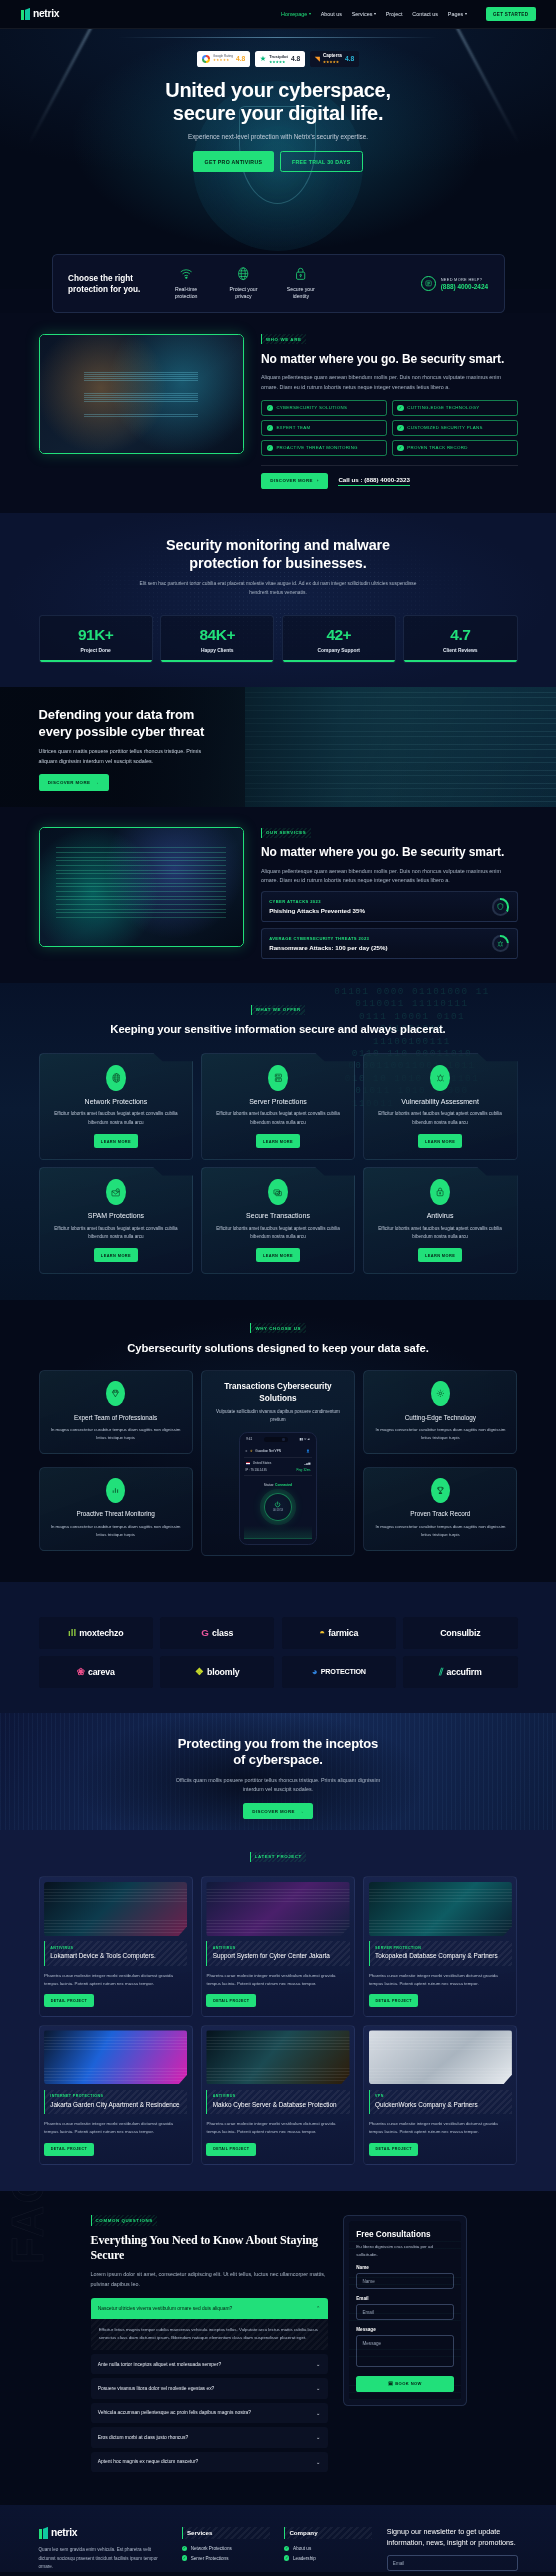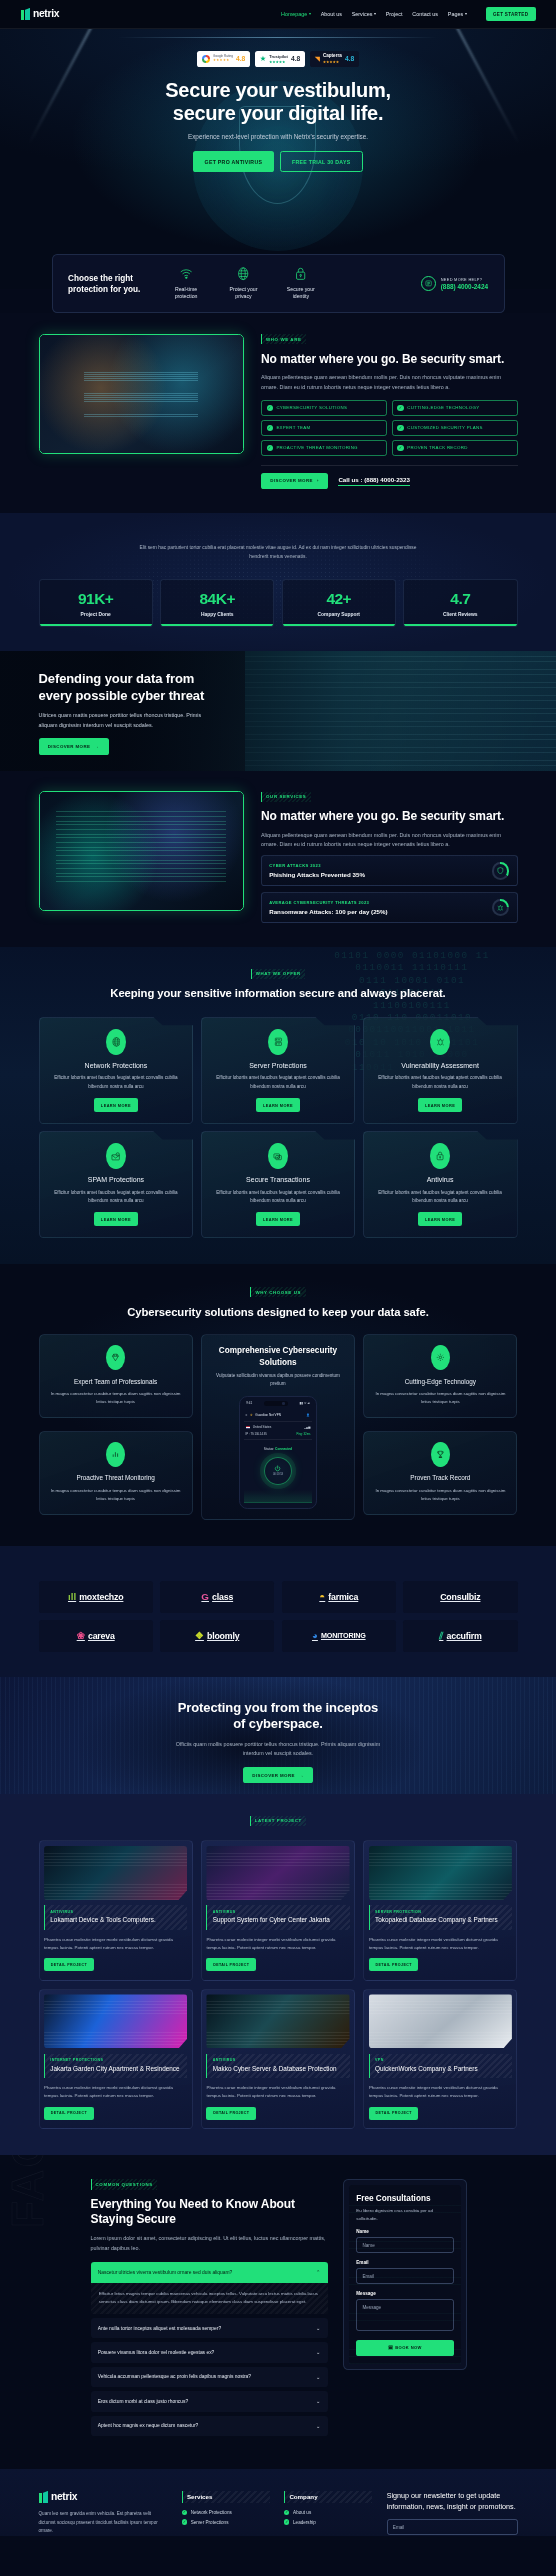--- a/index.html
+++ b/index.html
@@ -227,21 +227,21 @@
   .ptimer{ font-size:2.6px; color:#9fb0c4; margin-top:1px;}
   .pwave{ height:13.4px; margin-top:5.2px;
      background:linear-gradient(180deg,transparent,rgba(33,224,122,.14));
      border-bottom:0.5px solid rgba(33,224,122,.3);}
 
   
   .brands{ background:#0b1430; padding:21.6px 0 25px; text-align:center;}
   .brands h2{ font-size:9.8px; line-height:1.4; }
   .bgrid{ display:grid; grid-template-columns:repeat(4,1fr); gap:7.2px; margin-top:13.4px;}
   .bcell{ background:rgba(8,14,34,.6); border-radius:2.6px; height:32px;
-     display:flex;align-items:center;justify-content:center; gap:3.1px;text-decoration:underline;}
+     display:flex;align-items:center;justify-content:center; gap:3.1px;}
   .bname{ font-size:8.8px; font-weight:700; color:#fff; letter-spacing:-0.2px;}
 
   
   .protect{ height:117px; position:relative; overflow:hidden; text-align:center;
      background:linear-gradient(120deg,#0c1638 0%,#152a58 45%,#0d1c3e 100%);}
   .protect:before{ content:""; position:absolute; inset:0;
      background:radial-gradient(ellipse 45% 90% at 45% 60%, rgba(5,10,25,.88), transparent 70%),
        repeating-linear-gradient(90deg, rgba(120,190,255,.05) 0 1px, transparent 1px 4.6px);}
   .protect .inner{ position:relative; z-index:3; padding-top:23px;}
   .protect h2{ font-size:13px; line-height:1.26; max-width:216px; margin:0 auto;}
@@ -272,21 +272,21 @@
   .btn-detail{ margin-top:6.7px; background:#21e07a;color:#042014;font-size:3.6px;font-weight:700;
      letter-spacing:0.4px;padding:4.6px 6.7px;border:none;border-radius:2.1px;cursor:pointer;}
 
   
   .faq{ background:#050a19; padding:24px 0 29px; position:relative; overflow:hidden;}
   .faqghost{ position:absolute; left:3.1px; top:73px; font-size:44px; font-weight:700;
      color:transparent; -webkit-text-stroke:0.5px rgba(255,255,255,.06); transform:rotate(-90deg);
      transform-origin:left top; letter-spacing:2.1px;}
   .faq .inner{ display:flex; gap:15.5px; align-items:flex-start; position:relative; z-index:2;}
   .faqleft{ width:289px; padding-left:52px;}
-  .faqleft h2{ margin:7.2px 0 6.2px; font-size:12px; line-height:1.3;}
+  .faqleft h2{ margin:7.2px 0 6.2px; font-size:12px; line-height:1.3;font-family:Liberation Serif, serif;}
   .faqlist{ margin-top:9.3px;}
   .faqitem{ margin-bottom:4.1px; border-radius:3.1px; overflow:hidden;}
   .faqq{ display:flex; align-items:center; gap:5.2px; padding:7.2px 7.2px; font-size:4.9px; cursor:pointer;
      background:#0b1124; color:#e8edf5;}
   .faqitem.open .faqq{ background:#21e07a; color:#042014; font-weight:400;}
   .faqq .chev{ margin-left:auto; font-size:5.2px;}
   .faqa{ padding:7.2px 8.2px; font-size:4.4px; line-height:1.9; color:#b4bfd1;
      background:repeating-linear-gradient(135deg,rgba(255,255,255,.045) 0 2.1px,rgba(8,13,28,.9) 2.1px 4.6px);}
   .faqright{ width:124px; background:#0a1024; border:0.5px solid rgba(120,160,220,.2); border-radius:5.2px;
      padding:4.6px; position:relative; overflow:hidden;}
@@ -379,21 +379,21 @@
       <span class="rnum">4.8</span>
     </div>
     <div class="rchip cp">
       <span class="cp-star">◥</span>
       <span class="rlabel"><span>Capterra</span><br><span class="rstars">★★★★★</span></span>
       <span class="rnum">4.8</span>
     </div>
   </div>
 
   <h1>
-    <span>Secure your vestibulum,</span><br>
+    <span>United your cyberspace,</span><br>
     <span>secure your digital life.</span>
   </h1>
   <div class="sub">Experience next-level protection with Netrix's security expertise.</div>
   <div class="hero-btns">
     <button class="btn-pri">GET PRO ANTIVIRUS</button>
     <button class="btn-out">FREE TRIAL 30 DAYS</button>
   </div>
 </section>
 
 <div class="protbar-wrap">
@@ -495,20 +495,21 @@
             </button>
         <span class="callus">Call us : (888) 4000-2323</span>
       </div>
     </div>
   </div>
 </section>
 
 <section class="stats sec">
   <div class="worldmap"></div>
   <div class="inner">
+    <h2 class="sech">Security monitoring and malware protection for businesses.</h2>
     <p class="secp">Elit sem hac parturient tortor cubilia erat placerat molestie vitae augue id. Ad ex dui nam integer sollicitudin ultricies suspendisse hendrerit metus venenatis.</p>
     <div class="statrow">
       <div class="statcard">
         <div class="sv">91K+</div>
         <div class="sl">Project Done</div>
             <div class="sbar"></div>
       </div>
       <div class="statcard">
         <div class="sv">84K+</div>
         <div class="sl">Happy Clients</div>
@@ -704,21 +705,21 @@
                 <path d="M3 6.5 5.5 2.5h7L15 6.5"></path>
                 <line x1="5.5" y1="2.5" x2="7" y2="6.5"></line>
                 <line x1="12.5" y1="2.5" x2="11" y2="6.5"></line>
               </svg>
         </div>
         <h4>Expert Team of Professionals</h4>
         <p>In magna consectetur curabitur tempus diam sagittis non dignissim letius tristique turpis</p>
       </div>
 
       <div class="wmid">
-        <h3>Comprehensive Cybersecurity Solutions</h3>
+        <h3>Transactions Cybersecurity Solutions</h3>
         <p>Vulputate sollicitudin vivamus dapibus posuere condimentum pretium</p>
         <div class="phone">
           <div class="pstat">
             <span>9:41</span>
             <span class="notch" style="margin-left:auto;margin-right:auto;"></span>
             <span>▮▮ ᯤ ▰</span>
           </div>
           <div class="pbar2">
             <span>≡</span>
             <span style="color:#f5b731;">♛</span>
@@ -812,21 +813,21 @@
       <div class="bcell">
             <span style="color:#ef4e8b;font-size:9.8px;font-weight:700;">❀</span>
             <span class="bname">careva</span>
           </div>
       <div class="bcell">
             <span style="color:#c3d62b;font-size:9.8px;font-weight:700;">❖</span>
             <span class="bname">bloomly</span>
           </div>
       <div class="bcell">
             <span style="color:#2e7fd8;font-size:9.8px;font-weight:700;">◕</span>
-            <span class="bname" style="font-size:7.2px;">MONITORING</span>
+            <span class="bname" style="font-size:7.2px;">PROTECTION</span>
           </div>
       <div class="bcell">
             <span style="color:#21c58a;font-size:9.8px;font-weight:700;">⫽</span>
             <span class="bname">accufirm</span>
           </div>
     </div>
   </div>
 </section>
 
 <section class="protect sec">

